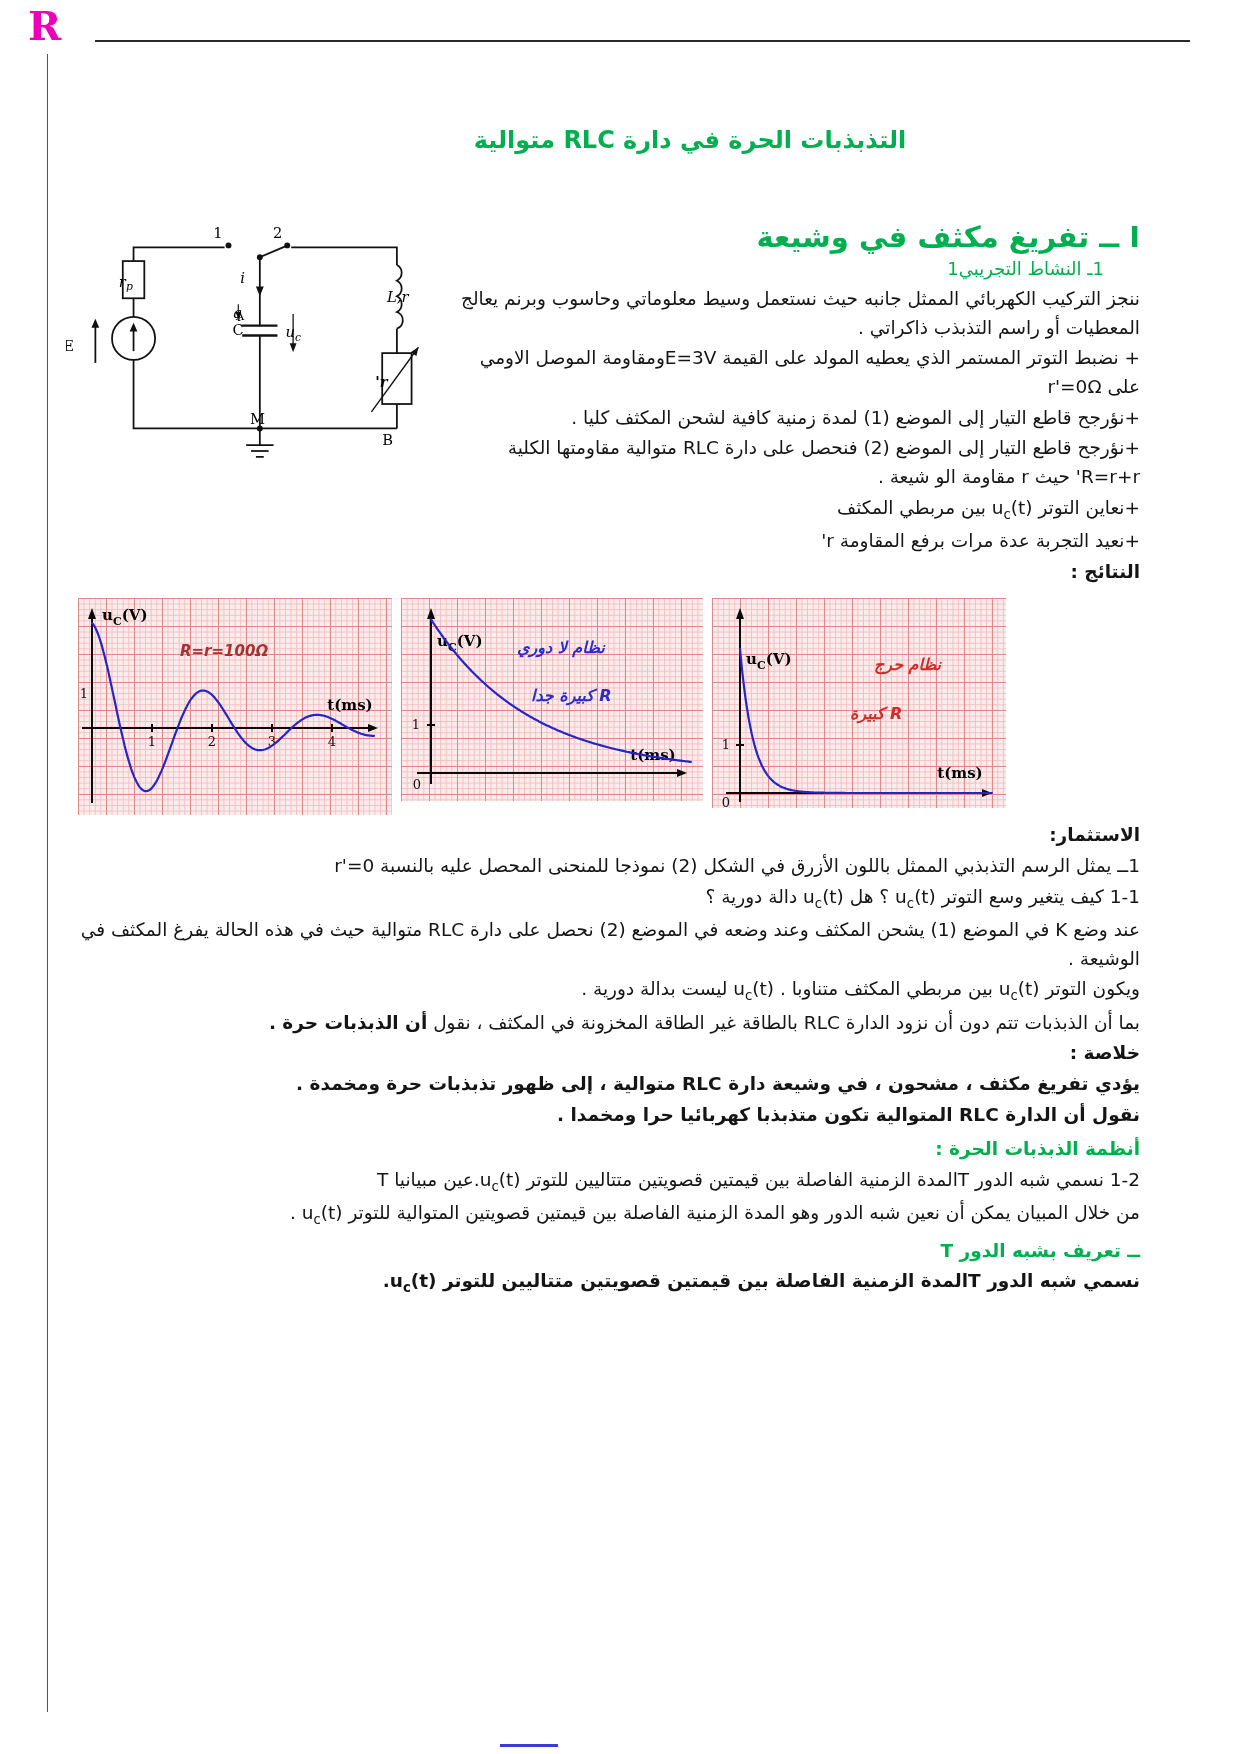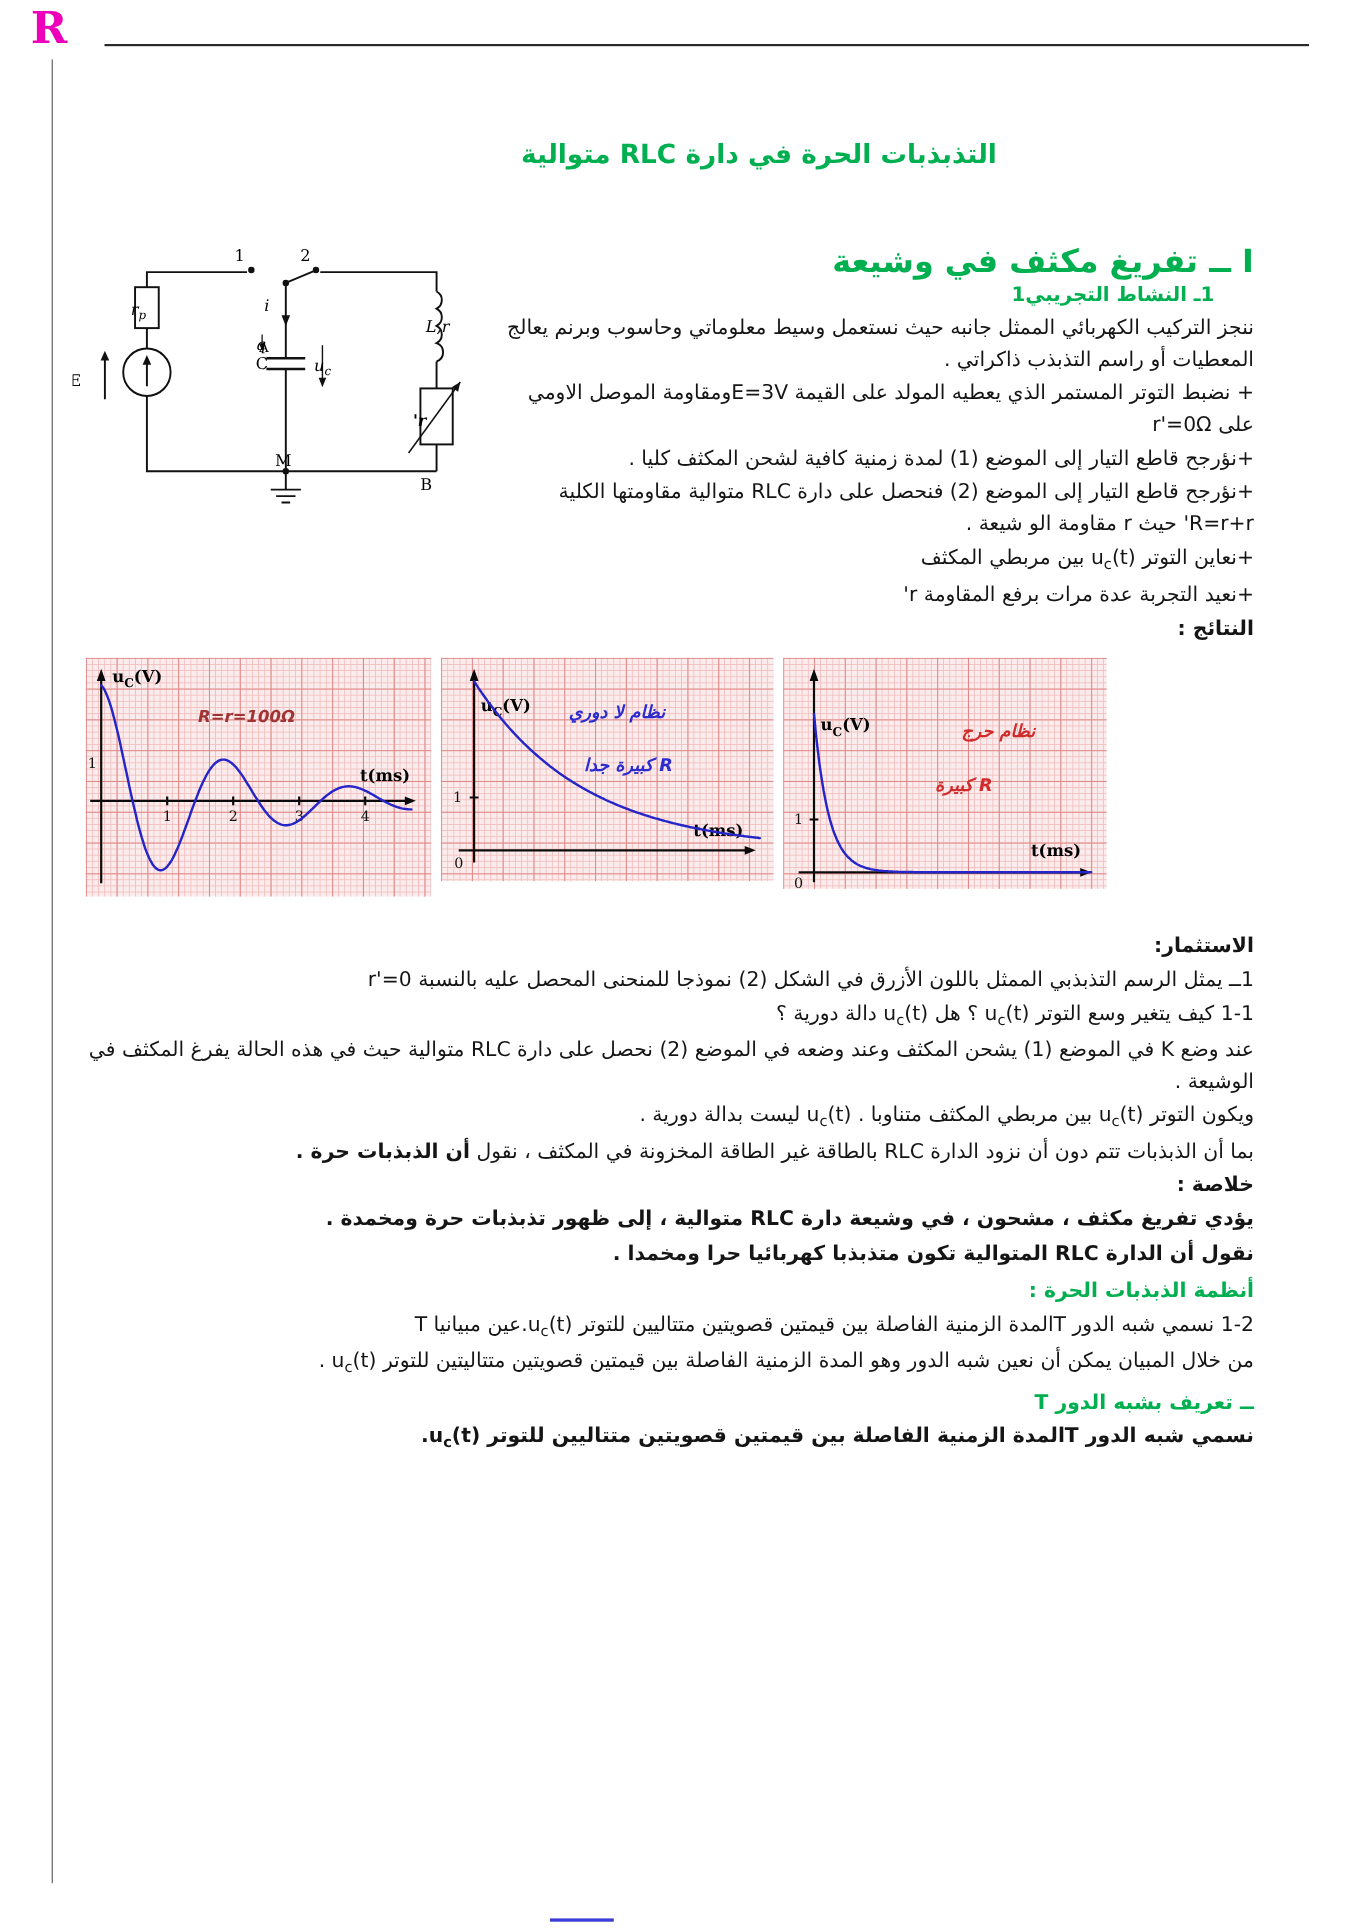--- a/index.html
+++ b/index.html
@@ -11,21 +11,21 @@
   .top-rule{position:absolute;left:95px;top:40px;width:1095px;height:2px;background:#2a2a2a}
   .left-rule{position:absolute;left:47px;top:54px;width:1px;height:1658px;background:#555}
   .content{direction:rtl;text-align:right;margin:0 100px 0 80px}
   .title{color:#00b050;font-size:24px;font-weight:bold;text-align:center;
          padding-left:160px;margin:126px 0 0 0}
   .intro{margin-top:66px}
   .intro:after{content:"";display:block;clear:both}
   .circuit-figure{float:left;width:372px;height:268px;margin:4px 22px 10px -14px}
   .circuit-figure svg{width:100%;height:100%}
   h2.sec{color:#00b050;font-size:29px;font-weight:bold;margin:0 0 4px 0;padding-left:150px}
-  h3.sub{color:#00b050;font-size:18px;font-weight:bold;margin:2px 0 6px 0;padding-left:0;padding-right:36px}
+  h3.sub{color:#00b050;font-size:18px;font-weight:normal;margin:2px 0 6px 0;padding-left:0;padding-right:36px}
   .para{font-size:18.5px;line-height:1.55;margin:2px 0}
   .para .b{font-weight:bold}
   .para.bold{font-weight:bold}
   .para.green{color:#00b050;font-weight:bold;margin:6px 0 2px}
   .sym{white-space:nowrap;unicode-bidi:embed}
   sub{font-size:0.72em}
   
   .cw{stroke:#111;stroke-width:1.8;fill:none}
   .cf{fill:#111;stroke:none}
   .clabel{font-family:"DejaVu Serif",serif;font-style:italic;font-size:15px;fill:#000}
@@ -46,21 +46,21 @@
   .axis-f{fill:#0a0a0a;stroke:none}
   .curve{fill:none;stroke-width:2.2;stroke-linecap:round;stroke-linejoin:round}
   .tick{font-family:"DejaVu Serif",serif;font-size:13px;fill:#111;text-anchor:middle}
   .alabel{font-family:"DejaVu Serif",serif;font-weight:bold;font-size:15px;fill:#000}
   .anno{position:absolute;direction:rtl;font-style:italic;font-weight:600;font-size:16px;white-space:nowrap}
   .a-g1{left:102px;top:44px;color:#a03333;font-size:15px;font-weight:bold}
   .g2-a1{left:116px;top:40px;color:#2b2bd0}
   .g2-a2{left:130px;top:88px;color:#2b2bd0}
   .g3-a1{left:162px;top:57px;color:#d02b2b}
   .g3-a2{left:138px;top:106px;color:#d02b2b}
-  #body-paras{margin-top:31px}
+  #body-paras{margin-top:6px}
   .footer-mark{position:absolute;left:500px;top:1744px;width:58px;height:3px;background:#3b3bd8}
 </style>
 </head>
 <body>
 
 <div class="page">
   <div class="logo">R</div>
   <div class="top-rule"></div>
   <div class="left-rule"></div>
 
@@ -218,20 +218,20 @@
         <p class="para"><span>1ــ يمثل الرسم التذبذبي الممثل باللون الأزرق في الشكل (2) نموذجا للمنحنى المحصل عليه بالنسبة </span><span>r'=0</span></p>
         <p class="para"><span>1-1 كيف يتغير وسع التوتر  </span><span dir="ltr" class="sym"><span>u</span><sub>c</sub><span>(t)</span></span><span> ؟ هل  </span><span dir="ltr" class="sym"><span>u</span><sub>c</sub><span>(t)</span></span><span>  دالة دورية ؟</span></p>
         <p class="para"><span>عند وضع K في الموضع (1) يشحن المكثف وعند وضعه في الموضع (2) نحصل على دارة RLC متوالية حيث في هذه الحالة يفرغ المكثف في الوشيعة .</span></p>
         <p class="para"><span>ويكون التوتر </span><span dir="ltr" class="sym"><span>u</span><sub>c</sub><span>(t)</span></span><span> بين مربطي المكثف متناوبا . </span><span dir="ltr" class="sym"><span>u</span><sub>c</sub><span>(t)</span></span><span> ليست بدالة دورية .</span></p>
         <p class="para"><span>بما أن الذبذبات تتم دون أن نزود الدارة RLC بالطاقة غير الطاقة المخزونة في المكثف ، نقول </span><span class="b">أن </span><span class="b">الذبذبات حرة .</span></p>
         <p class="para bold"><span>خلاصة :</span></p>
         <p class="para bold"><span>يؤدي تفريغ مكثف ، مشحون ، في وشيعة دارة RLC متوالية ، إلى ظهور تذبذبات حرة ومخمدة .</span></p>
         <p class="para bold"><span>نقول أن الدارة RLC المتوالية تكون متذبذبا كهربائيا حرا ومخمدا .</span></p>
         <p class="para green"><span>أنظمة الذبذبات الحرة :</span></p>
         <p class="para"><span>1-2 نسمي شبه الدور T</span><span>المدة الزمنية الفاصلة بين قيمتين قصويتين متتاليين للتوتر </span><span dir="ltr" class="sym"><span>u</span><sub>c</sub><span>(t)</span></span><span>.عين مبيانيا T</span></p>
-        <p class="para"><span>من خلال المبيان يمكن أن نعين شبه الدور وهو المدة الزمنية الفاصلة بين قيمتين قصويتين متتاليتين للتوتر </span><span dir="ltr" class="sym"><span>u</span><sub>c</sub><span>(t)</span></span><span> .</span></p>
+        <p class="para"><span>من خلال المبيان يمكن أن نعين شبه الدور وهو المدة الزمنية الفاصلة بين قيمتين قصويتين المتوالية للتوتر </span><span dir="ltr" class="sym"><span>u</span><sub>c</sub><span>(t)</span></span><span> .</span></p>
         <p class="para green"><span>ــ تعريف بشبه الدور T</span></p>
         <p class="para bold"><span class="b">نسمي شبه الدور T</span><span class="b">المدة الزمنية الفاصلة بين قيمتين قصويتين متتاليين للتوتر  </span><span dir="ltr" class="sym b"><span>u</span><sub>c</sub><span>(t)</span></span><span class="b">.</span></p>
       </div>
   </div>
 
   <div class="footer-mark"></div>
 </div>
 
 </body></html>

